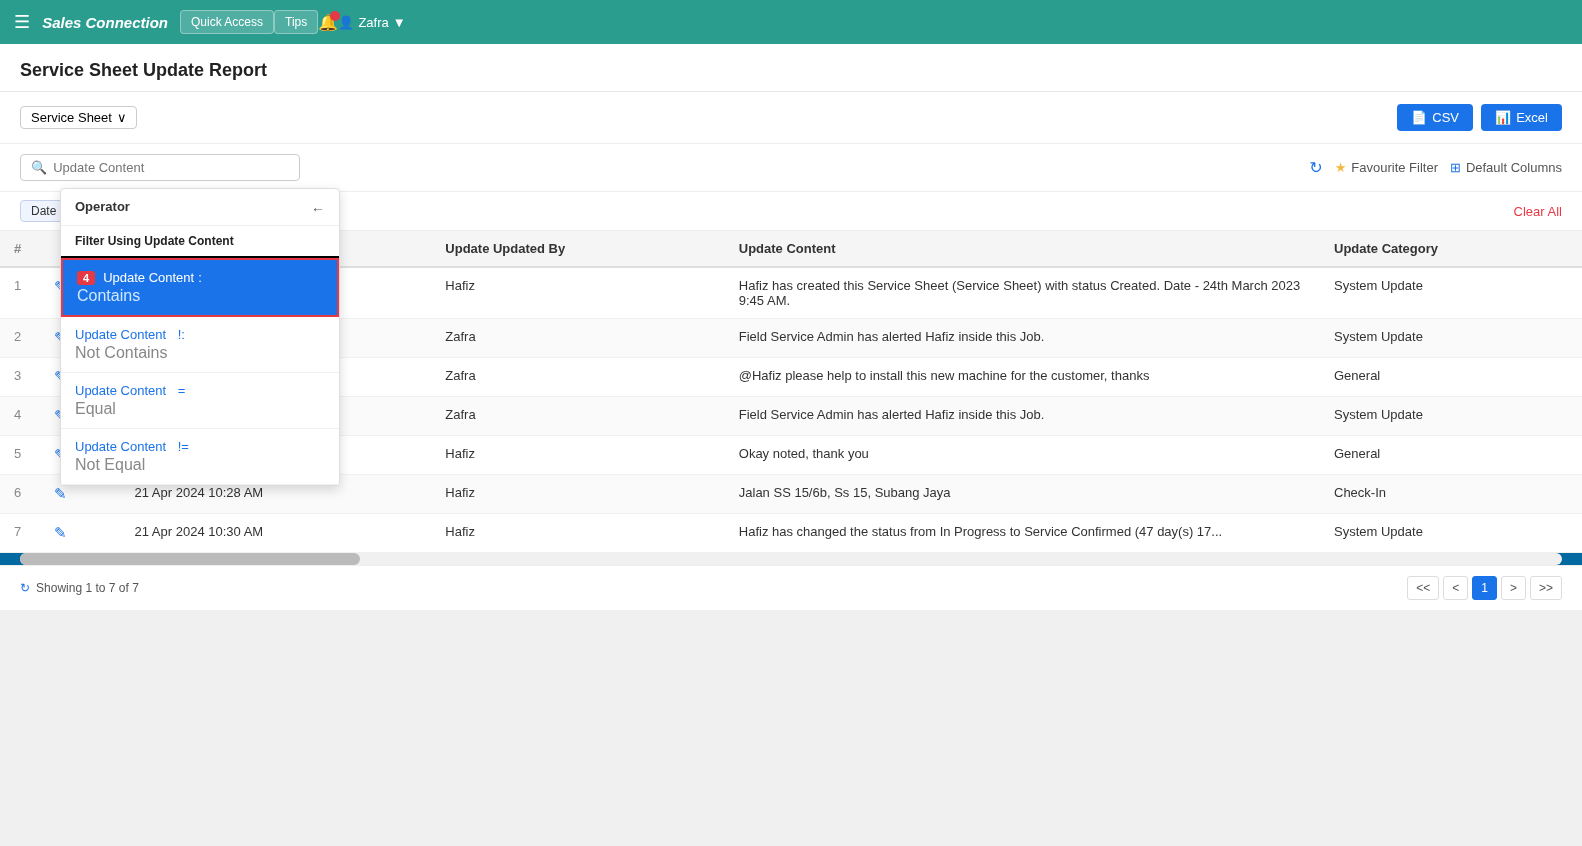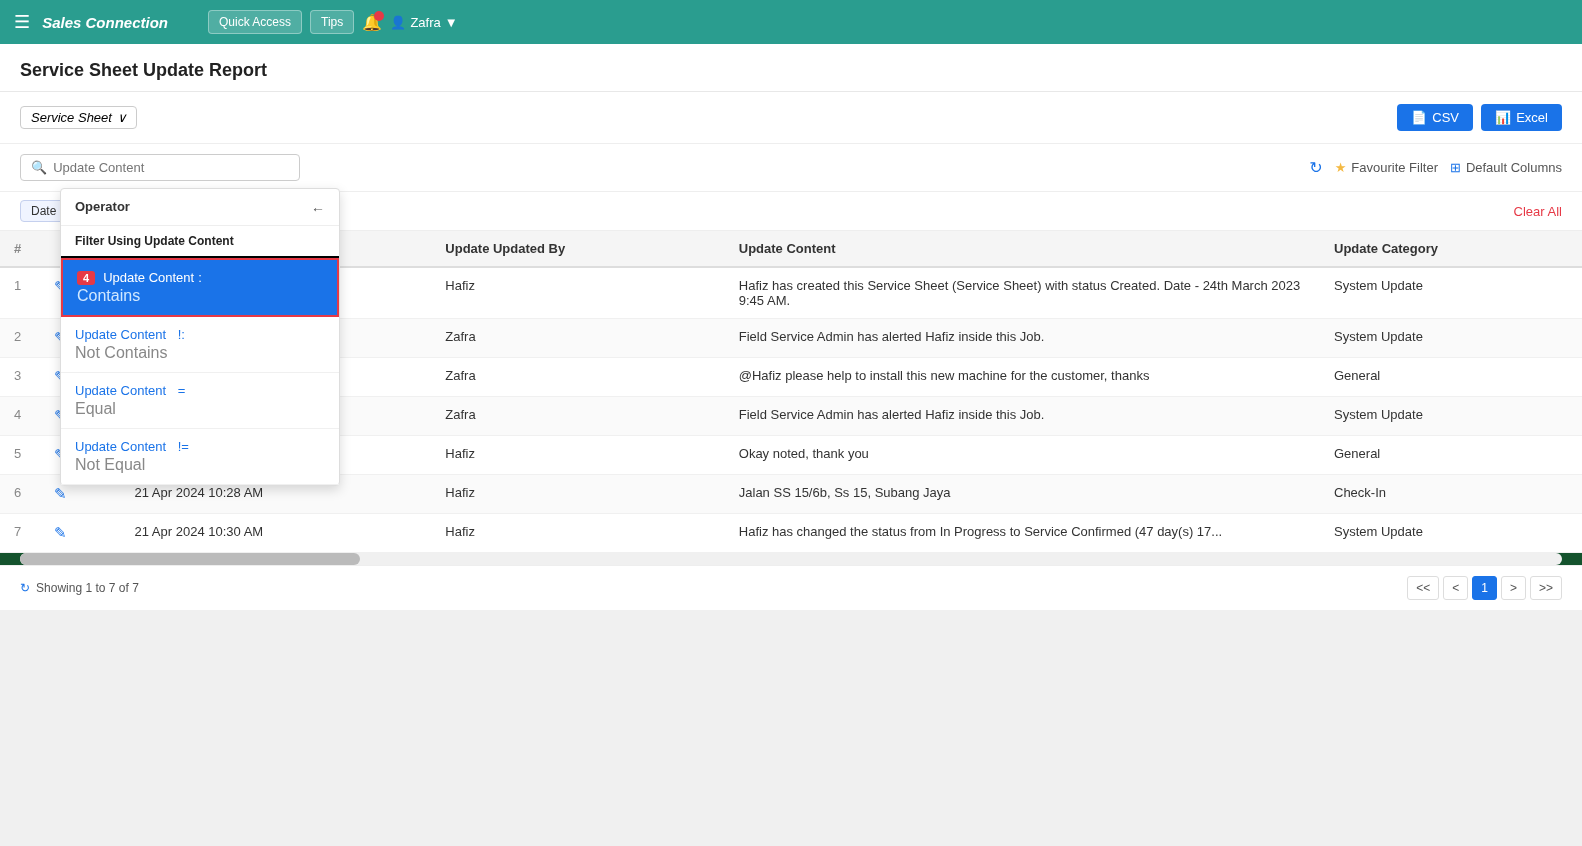--- a/index.html
+++ b/index.html
@@ -21,22 +21,20 @@
       font-style: italic;
     }
     .topnav-tagline {
       color: #e0f5f2;
       font-size: 12px;
       flex: 1;
     }
     .topnav-right {
       display: flex;
       align-items: center;
-      gap: 8px;
-      margin-left: 28px;
     }
     .btn-quickaccess, .btn-tips {
       background: rgba(255,255,255,0.18);
       border: 1px solid rgba(255,255,255,0.35);
       color: #fff;
       padding: 4px 10px;
       border-radius: 4px;
       cursor: pointer;
       font-size: 12px;
     }
@@ -58,21 +56,21 @@
       display: flex;
       align-items: center;
       gap: 4px;
       cursor: pointer;
       font-size: 13px;
     }
     .hamburger { color: #fff; font-size: 18px; cursor: pointer; }
 
     
     .page-container {
-      background: #14532d;
+      background: #0369a1;
       margin: 0;
       padding: 0;
     }
 
     
     .page-header {
       padding: 16px 20px 10px 20px;
       border-bottom: 1px solid #e8e8e8;
       background: #fff;
     }
@@ -94,21 +92,20 @@
     .dropdown-btn {
       border: 1px solid #ccc;
       background: #fff;
       padding: 3px 10px;
       border-radius: 4px;
       cursor: pointer;
       display: flex;
       align-items: center;
       gap: 5px;
       font-size: 13px;
-      font-style: italic;
     }
     .toolbar-right {
       margin-left: auto;
       display: flex;
       gap: 8px;
     }
     .btn-csv, .btn-excel {
       background: #1a73e8;
       color: #fff;
       border: none;

